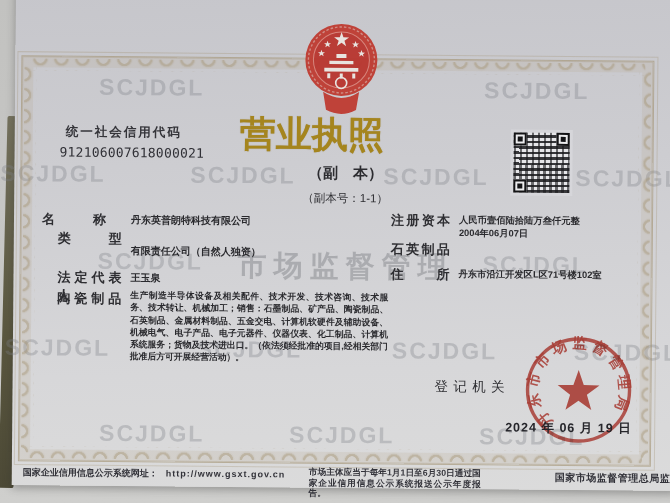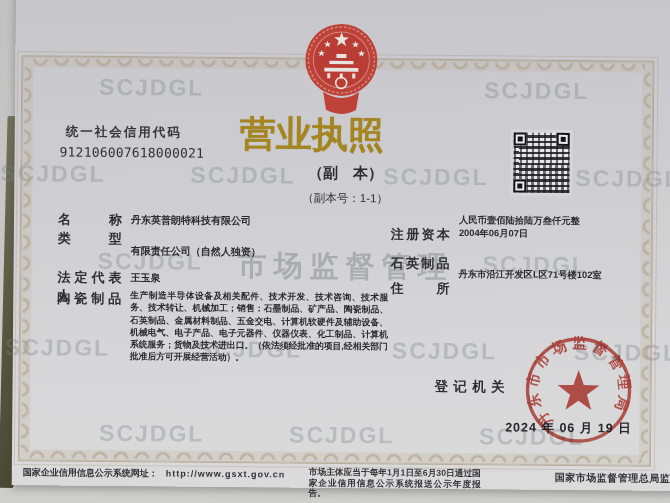--- a/index.html
+++ b/index.html
@@ -40,26 +40,26 @@
   .credit-code{left:61px;top:147px;font-family:"DejaVu Sans Mono",monospace;
     font-size:13px;letter-spacing:.2px;color:#303036;}
   .title{left:241px;top:111px;width:212px;display:flex;justify-content:space-between;
     font-size:36px;font-weight:bold;color:#a5851e;text-shadow:0 0 1px rgba(120,90,10,.45);}
   .subtitle{left:241px;top:164px;width:212px;text-align:center;font-size:15px;
     color:#2c2c30;font-weight:600;white-space:pre;}
   .copy-no{left:241px;top:191px;width:212px;text-align:center;font-size:11.5px;color:#2c2c30;}
 
   .flabel{position:absolute;width:64px;font-size:13px;color:#2e2e32;font-weight:600;
     text-align:justify;text-align-last:justify;}
-  .flabel.rt{width:59px;margin-top:14px;}
+  .flabel.rt{width:59px;}
   .fvalue{position:absolute;font-size:10px;font-weight:bold;color:#2a2a2e;white-space:nowrap;}
   .scope{white-space:normal;width:258px;font-size:8.8px;line-height:12.3px;text-align:justify;}
   .rvalue{font-size:9.3px;}
 
-  .registrar{left:438px;top:377px;width:70px;font-size:13.5px;color:#2e2e32;font-weight:700;
+  .registrar{left:438px;top:377px;width:70px;font-size:13.5px;color:#2e2e32;font-weight:400;
     text-align:justify;text-align-last:justify;}
   .issue-date{left:509px;top:418px;font-size:12.5px;font-weight:600;color:#26262b;
     letter-spacing:1px;white-space:nowrap;}
 
   .qr{left:512px;top:128px;width:62px;height:66px;background:#d6d6da;}
   .qr-grid{position:absolute;inset:3px;background-color:#e6e6e9;
     background-image:
       repeating-linear-gradient(0deg, rgba(24,24,27,.85) 0 2.5px, rgba(0,0,0,0) 2.5px 5.5px),
       repeating-linear-gradient(90deg, rgba(24,24,27,.6) 0 2.5px, rgba(0,0,0,0) 2.5px 6px);}
   .f{position:absolute;width:13px;height:13px;box-sizing:border-box;background:#ececee;border:2.5px solid #141416;}
@@ -136,21 +136,21 @@
       <div class="abs subtitle">（副　本）</div>
       <div class="abs copy-no">（副本号：1-1）</div>
 
       <div class="abs qr">
         <div class="qr-grid"></div>
         <div class="f tl"></div>
         <div class="f tr"></div>
         <div class="f bl"></div>
       </div>
 
-      <div class="flabel" style="left:60px;top:213px">名称</div>
+      <div class="flabel" style="left:44px;top:213px">名称</div>
       <div class="fvalue" style="left:133px;top:215px">丹东英普朗特科技有限公司</div>
 
       <div class="flabel" style="left:60px;top:232px">类型</div>
       <div class="fvalue" style="left:133px;top:246px">有限责任公司（自然人独资）</div>
 
       <div class="flabel" style="left:60px;top:271px">法定代表人</div>
       <div class="fvalue" style="left:133px;top:273px">王玉泉</div>
 
       <div class="flabel" style="left:60px;top:292px">陶瓷制品</div>
       <div class="fvalue scope" style="left:133px;top:291px">生产制造半导体设备及相关配件、技术开发、技术咨询、技术服务、技术转让、机械加工；销售：石墨制品、矿产品、陶瓷制品、石英制品、金属材料制品、五金交电、计算机软硬件及辅助设备、机械电气、电子产品、电子元器件、仪器仪表、化工制品、计算机系统服务；货物及技术进出口。（依法须经批准的项目,经相关部门批准后方可开展经营活动）。</div>

